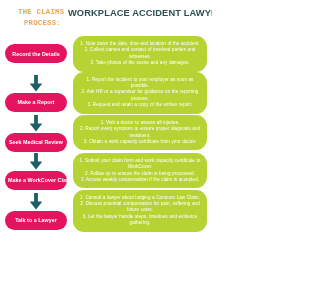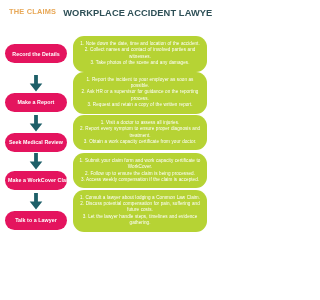--- a/index.html
+++ b/index.html
@@ -31,24 +31,25 @@
     left: 0;
     width: 212px;
     height: 36px;
     display: flex;
     align-items: flex-start;
     padding-top: 7px;
     box-sizing: border-box;
   }
   .header-left {
     width: 66px;
-    padding-left: 9px;
+    padding-left: 18px;
     box-sizing: border-box;
     text-align: right;
     padding-right: 5px;
+    font-family: Liberation Mono, monospace;
   }
   .header-left .hl-line {
     display: block;
     color: #e8a857;
     font-size: 7.4px;
     font-weight: bold;
     letter-spacing: 0.2px;
     line-height: 10.5px;
     text-transform: uppercase;
     white-space: nowrap;
@@ -149,20 +150,21 @@
   }
 </style>
 </head>
 <body>
 
 <div id="infographic">
 
   <div class="header">
     <div class="header-left">
       <span class="hl-line">THE CLAIMS</span>
+      <span class="hl-line">PROCESS:</span>
     </div>
     <div class="header-right">
       <span class="hr-line">WORKPLACE ACCIDENT LAWYERS</span>
     </div>
   </div>
 
   <div class="steps">
 
     <div class="step-row">
       <div class="step-left">

